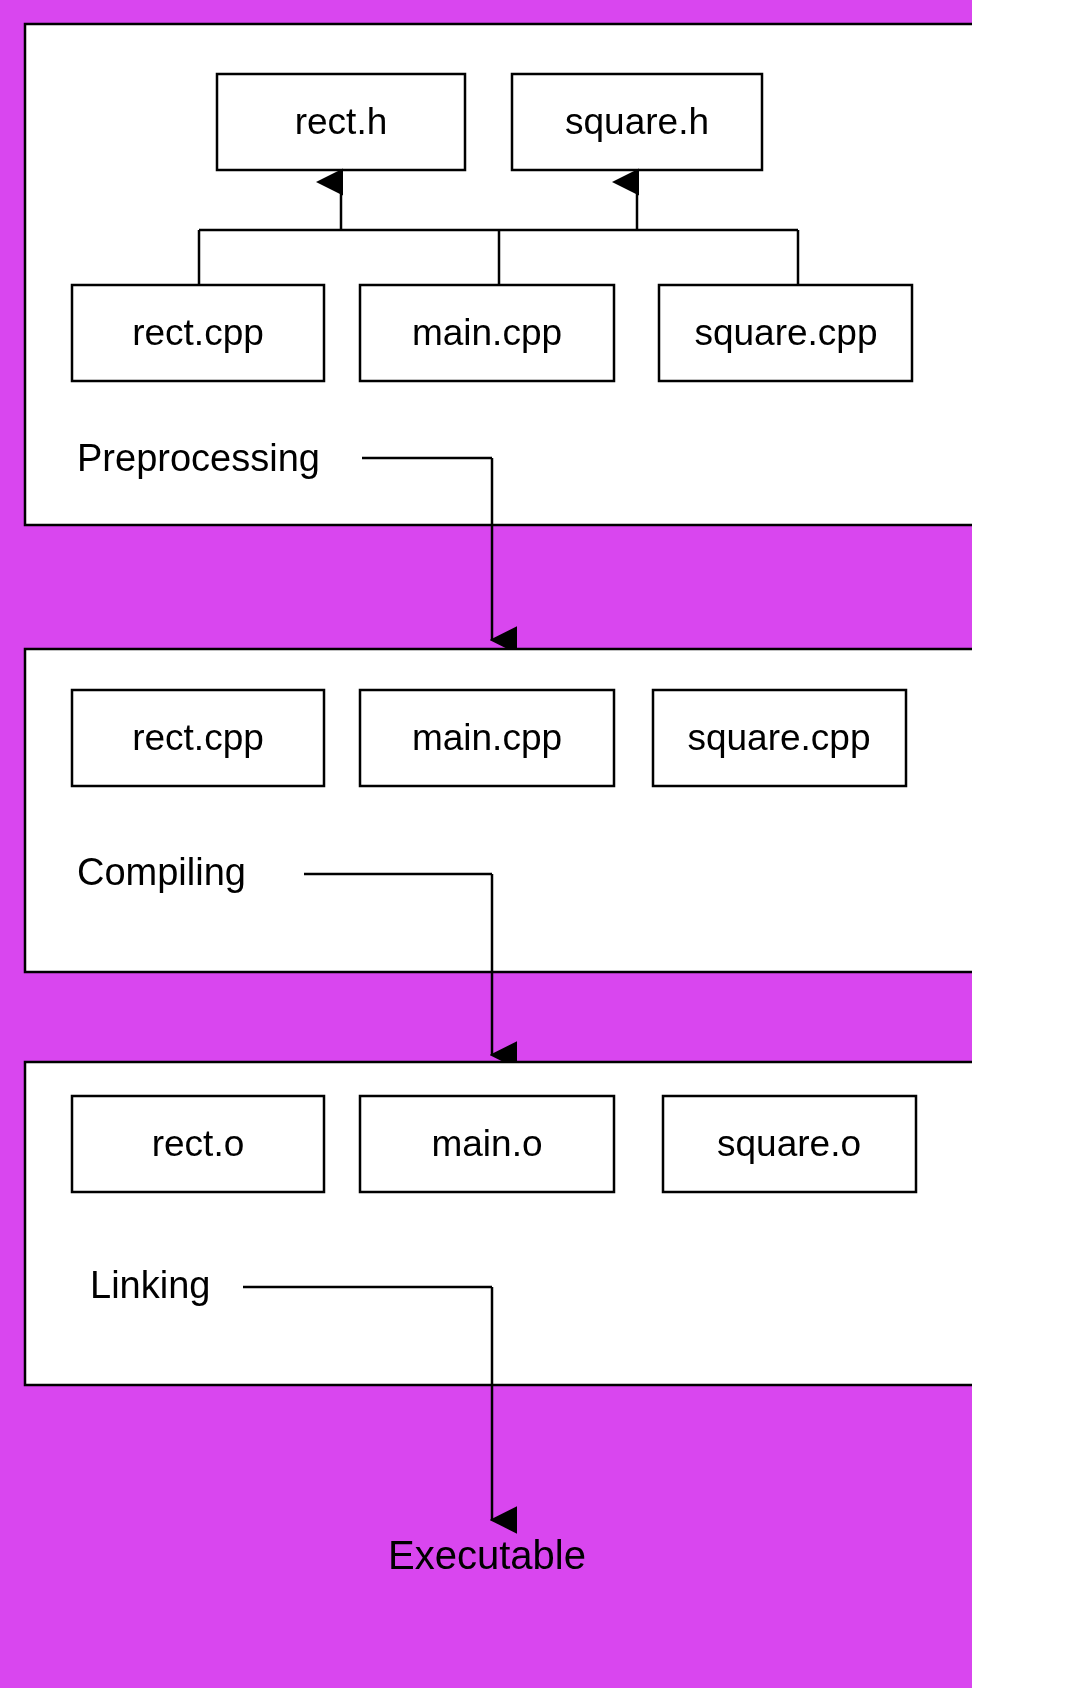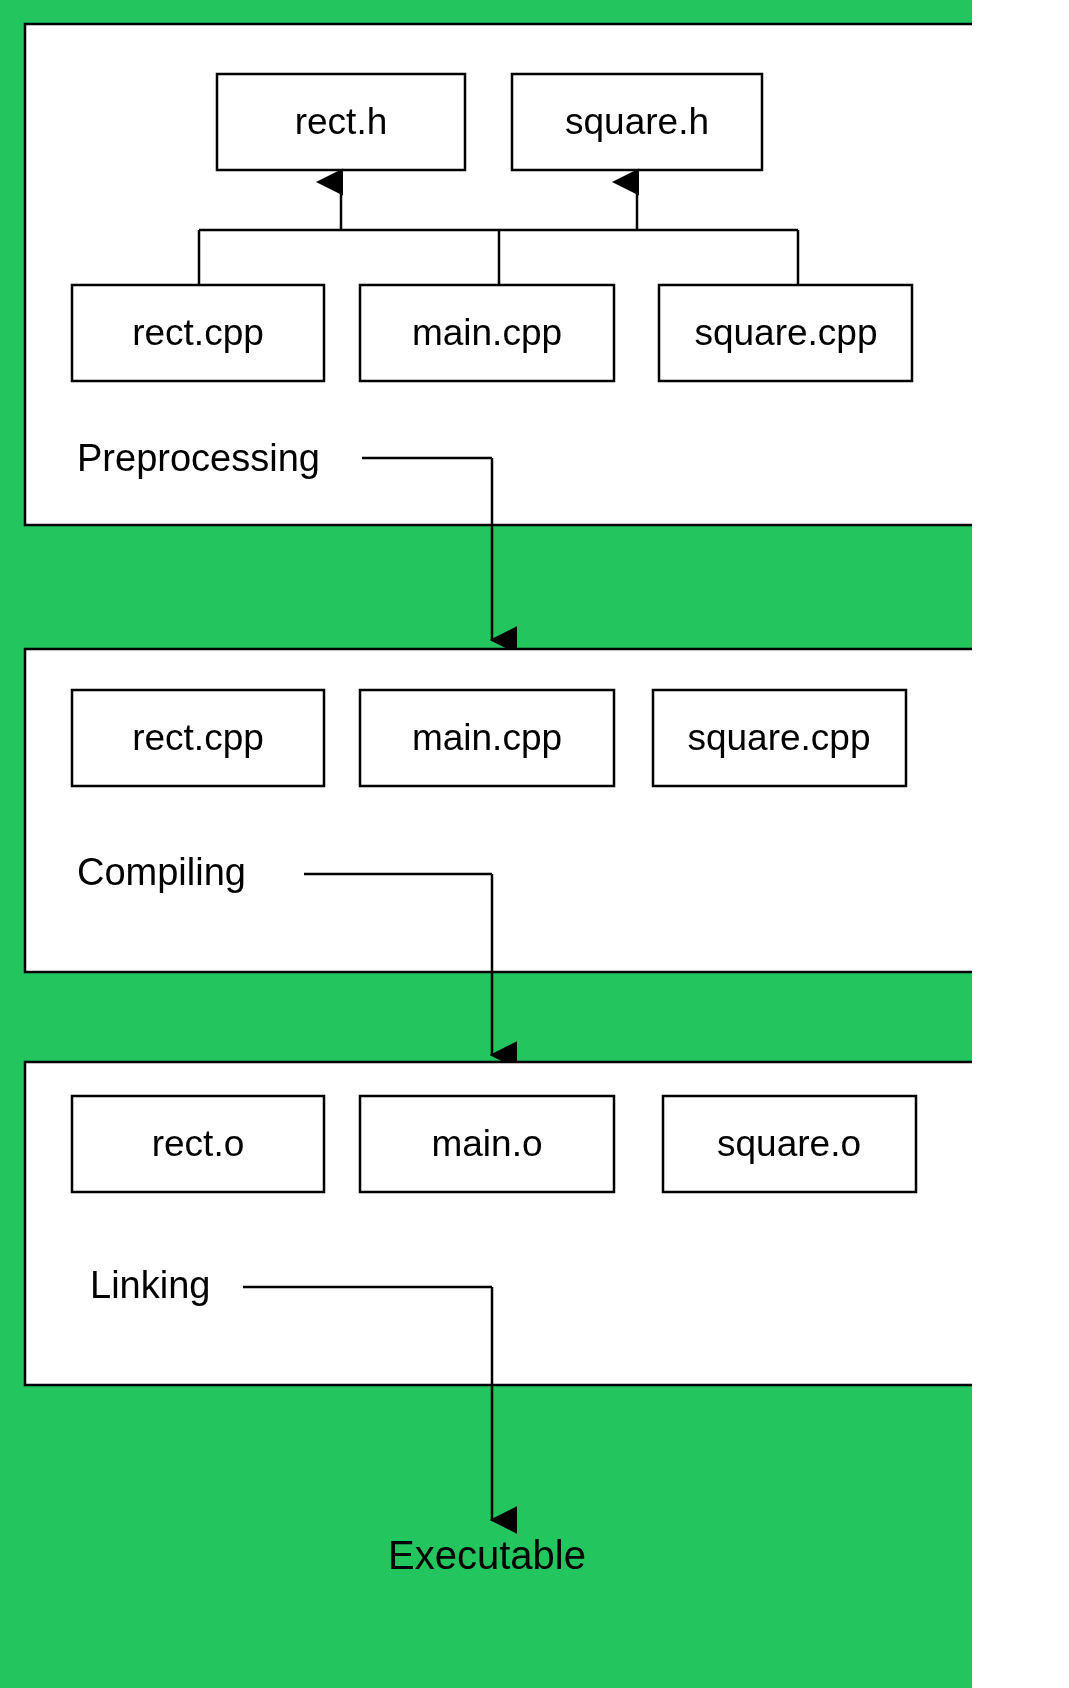--- a/index.html
+++ b/index.html
@@ -9,21 +9,21 @@
     background: #ffffff;
   }
   body {
     font-family: "Liberation Sans", sans-serif;
     color: #000000;
   }
   #diagram-root {
     position: relative;
     width: 972px;
     height: 1688px;
-    background: #22c55e;
+    background: #d946ef;
     overflow: hidden;
   }
   svg#diagram-svg {
     position: absolute;
     top: 0;
     left: 0;
     width: 1069px;
     height: 1688px;
     display: block;
   }

